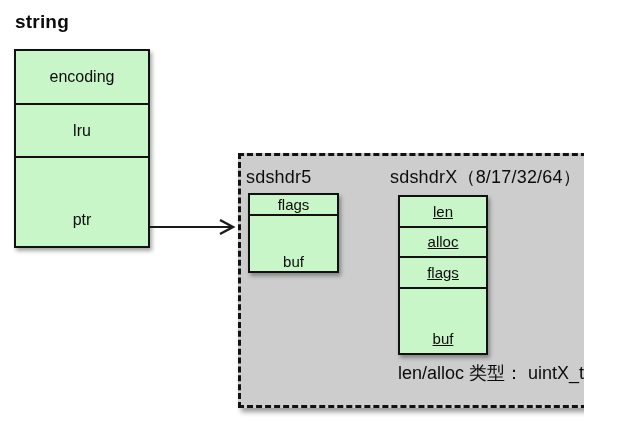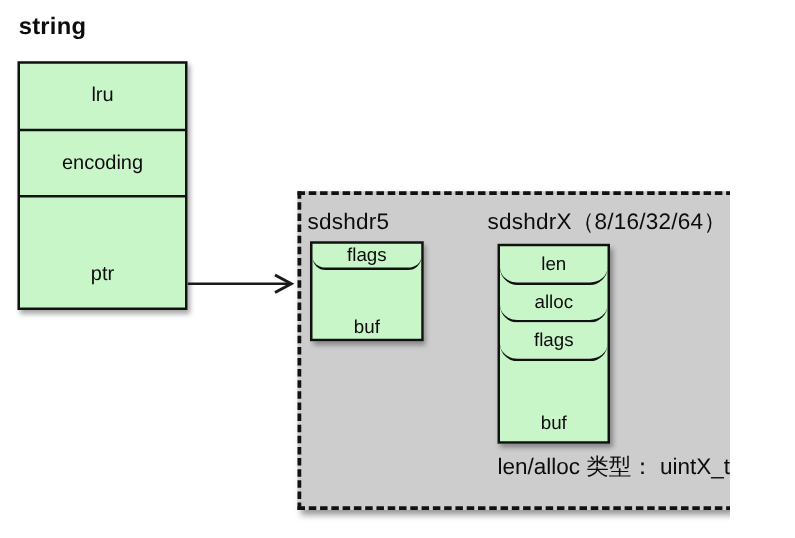--- a/index.html
+++ b/index.html
@@ -37,56 +37,56 @@
     border:3px dashed #111;
     box-shadow:3px 4px 5px rgba(0,0,0,0.40);
   }
   .sds-title {
     position:absolute; font-size:18px; font-weight:500; letter-spacing:0.2px;
   }
   .sdshdr5-title { left:5px; top:11px; }
   .sdshdrx-title { left:149px; top:9px; }
 
   .sdshdr5-table { left:7px;  top:37px; width:91px; height:80px; }
-  .sdshdrx-table { left:157px; top:39px; width:90px; height:160px; }
-  .sds-box .struct-table .cell { font-size:15px;border-radius:14px; }
+  .sdshdrx-table { left:157px; top:39px; width:90px; height:160px;text-decoration:underline; }
+  .sds-box .struct-table .cell { font-size:15px; }
 
   .type-note {
     position:absolute; left:157px; top:205px;
     font-size:18px; font-weight:500; white-space:nowrap;
   }
 </style>
 </head>
 <body>
 
 <div class="canvas">
 
   <div class="page-title">string</div>
 
   <div class="struct-table robj-table">
+    <div class="cell">encoding</div>
     <div class="cell">lru</div>
-    <div class="cell">encoding</div>
     <div class="cell">ptr</div>
   </div>
 
   <svg class="arrow-svg" viewBox="0 0 88 20" xmlns="http://www.w3.org/2000/svg">
     <line x1="0" y1="10" x2="82" y2="10" stroke="#1a1a1a" stroke-width="2"></line>
     <polyline points="70,3 83,10 70,17" fill="none" stroke="#1a1a1a" stroke-width="2.4"></polyline>
   </svg>
 
   <div class="sds-box">
 
     <div class="sds-title sdshdr5-title">sdshdr5</div>
 
     <div class="struct-table sdshdr5-table">
       <div class="cell">flags</div>
       <div class="cell">buf</div>
     </div>
 
-    <div class="sds-title sdshdrx-title">sdshdrX（8/16/32/64）</div>
+    <div class="sds-title sdshdrx-title">sdshdrX（8/17/32/64）</div>
 
     <div class="struct-table sdshdrx-table">
       <div class="cell">len</div>
       <div class="cell">alloc</div>
       <div class="cell">flags</div>
       <div class="cell">buf</div>
     </div>
 
     <div class="type-note">len/alloc 类型： uintX_t</div>
 

